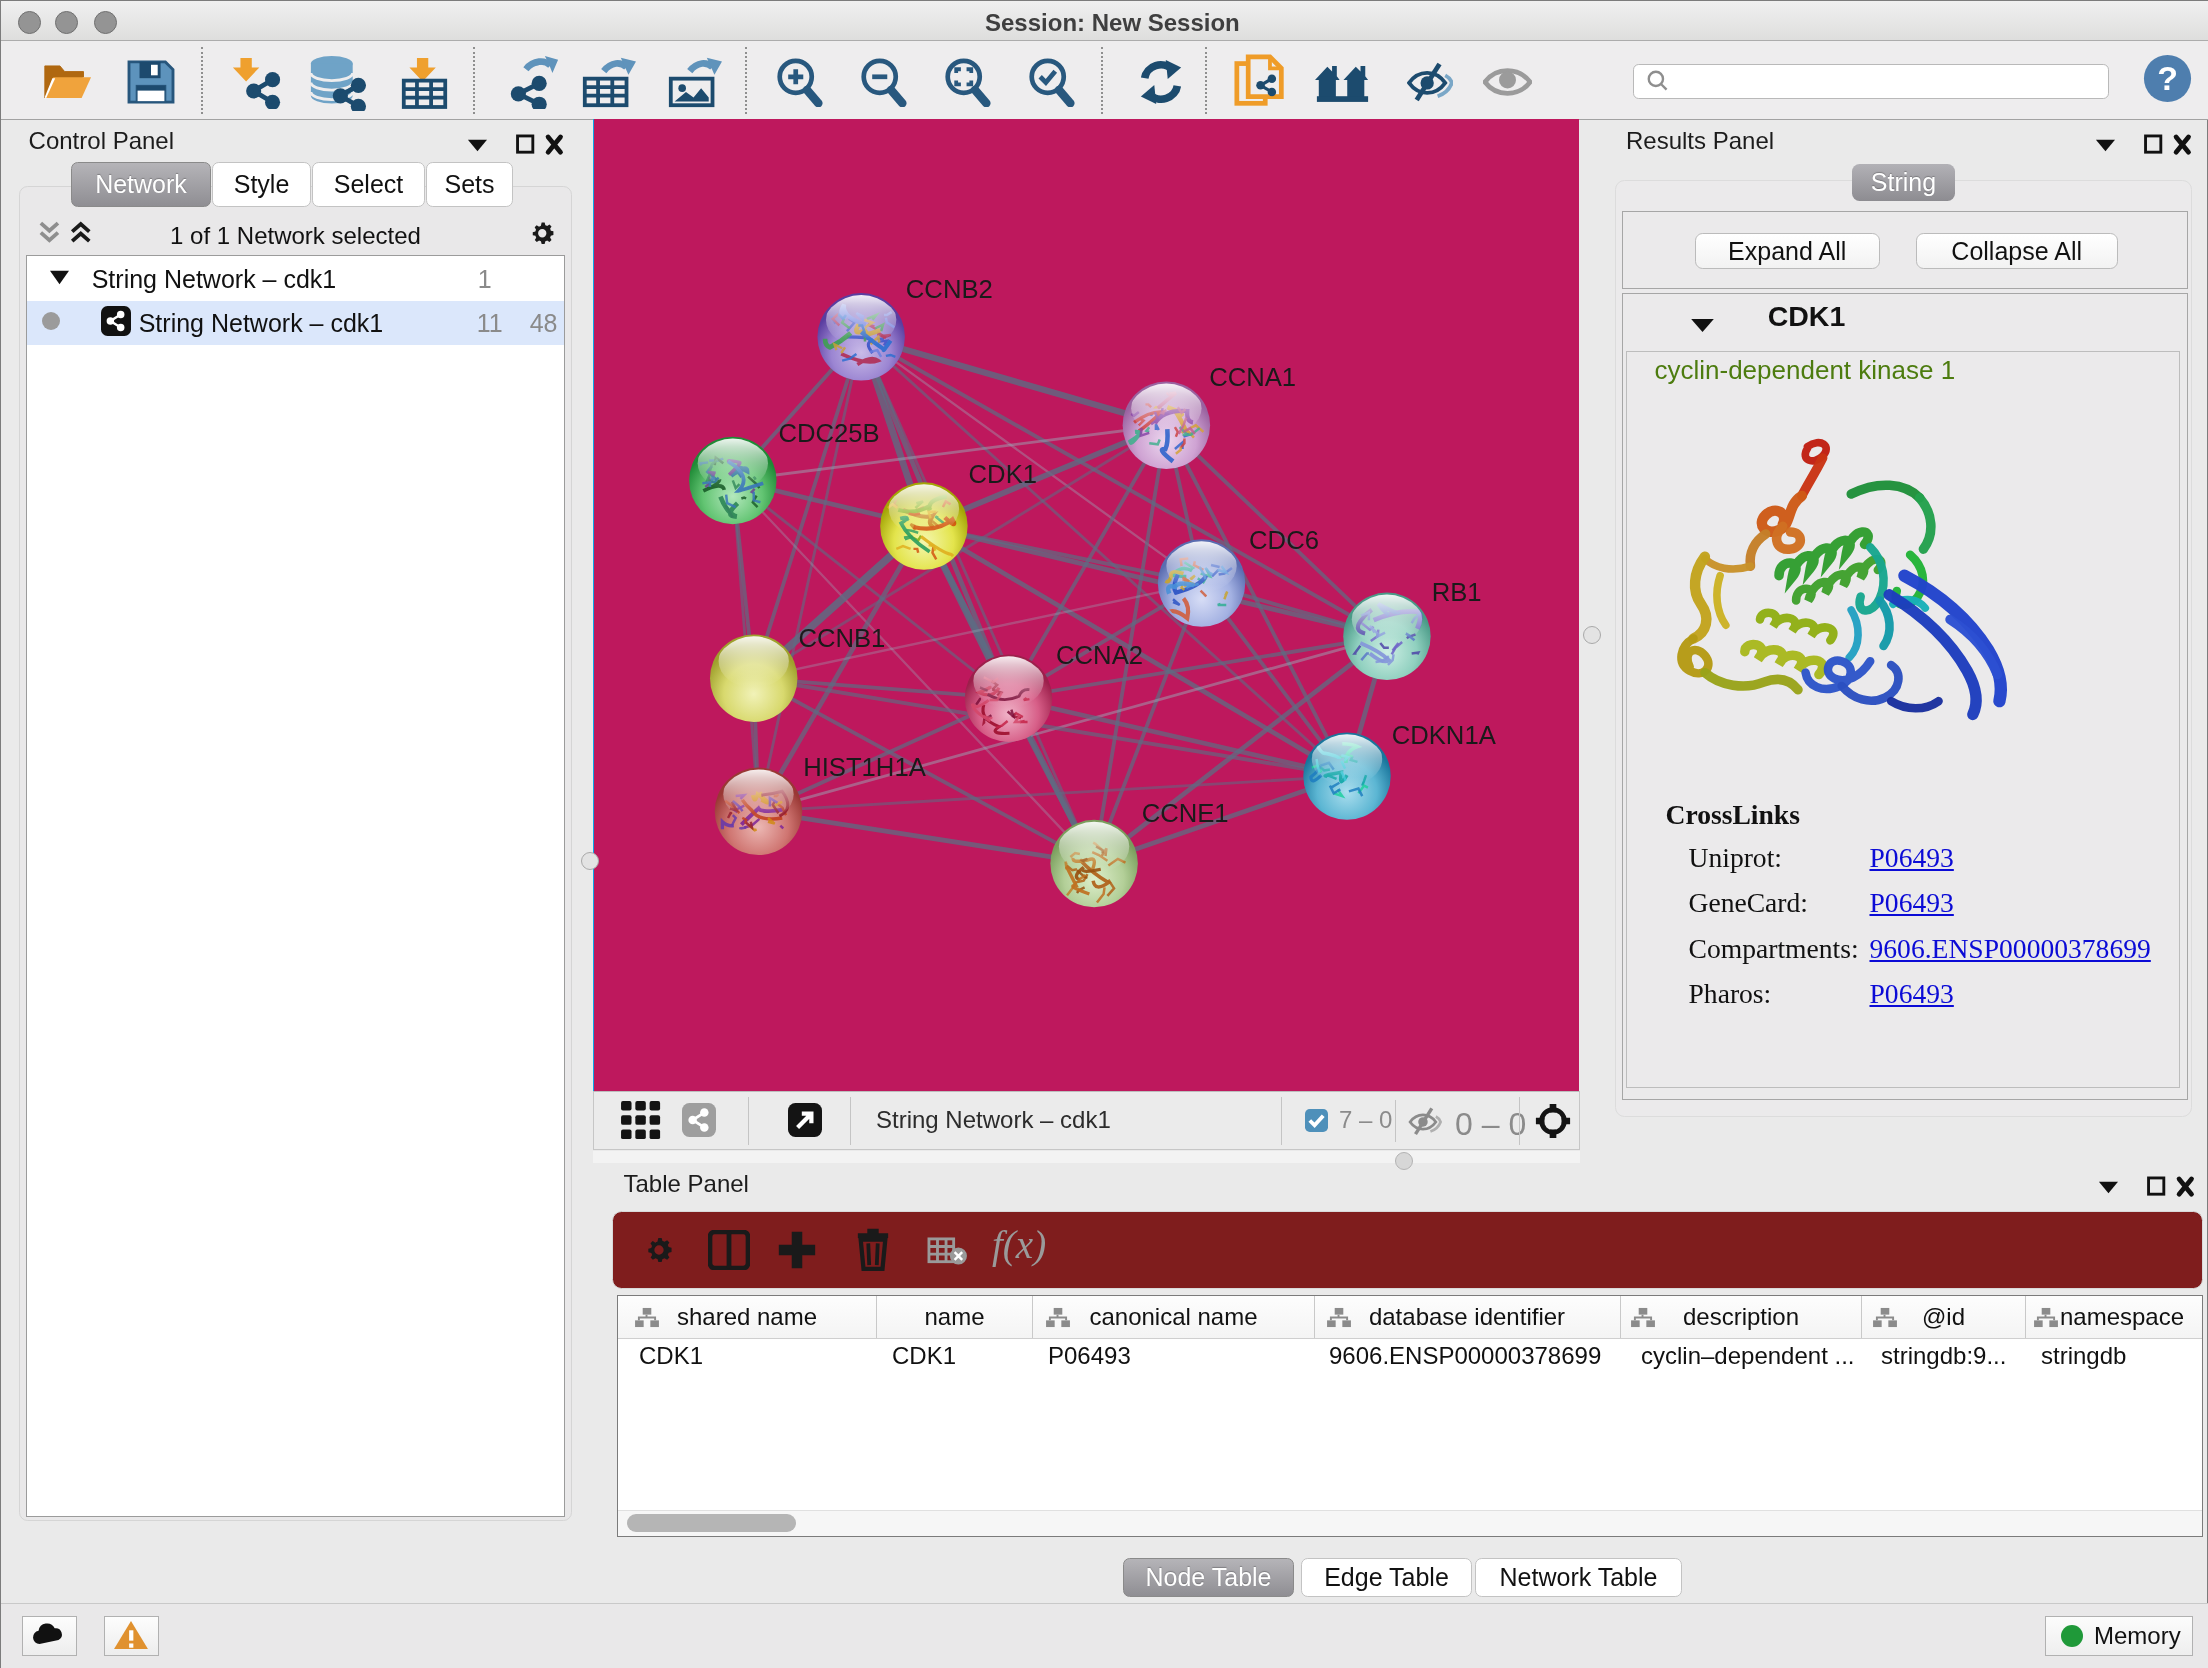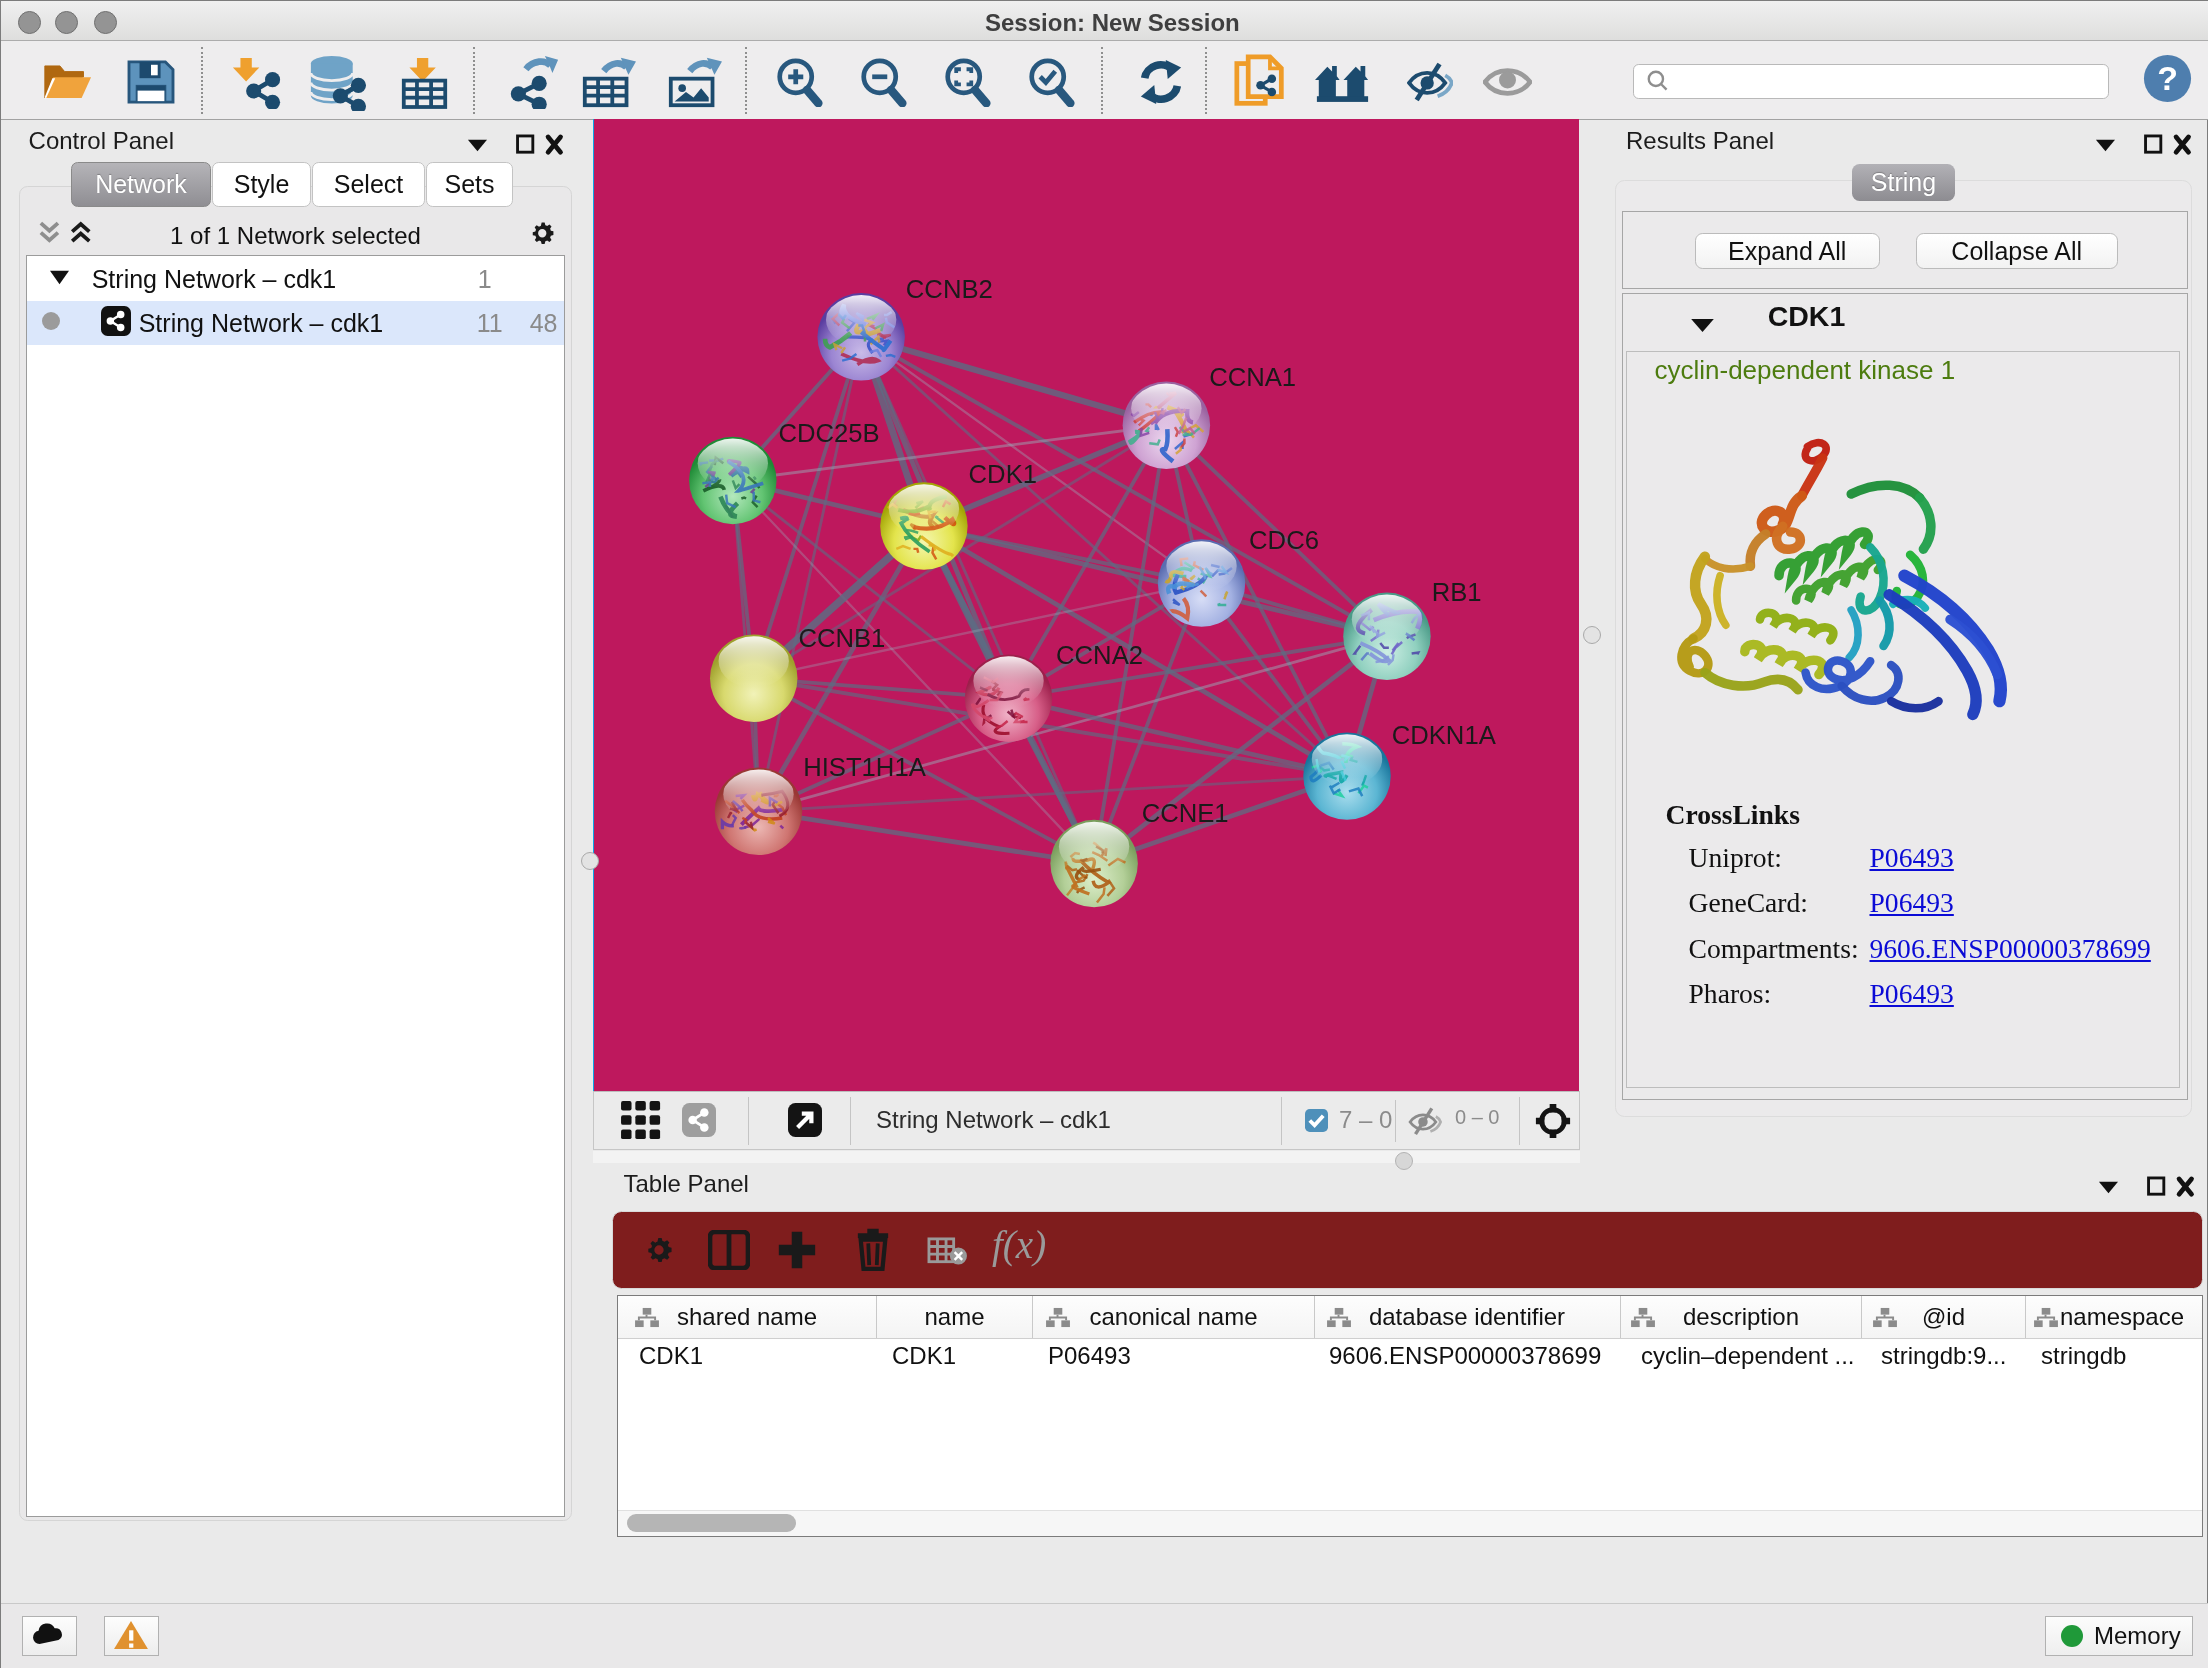--- a/index.html
+++ b/index.html
@@ -779,21 +779,21 @@
     </svg>
     <div style="position:absolute;left:745px;top:14.3px;font-size:24px;color:#8b8b8b;">7 – 0</div>
     <div style="position:absolute;left:801px;top:7.6px;height:42px;border-left:1.9px solid #c4c4c4;"></div>
 
     <svg style="position:absolute;left:814px;top:15px" width="34" height="28.5" viewBox="0 0 48 42">
       <path d="M2 22 C12 8 30 8 40 22 C30 36 12 36 2 22 Z" fill="none" stroke="#8b8b8b" stroke-width="4"></path>
       <circle cx="21" cy="22" r="7" fill="#8b8b8b"></circle>
       <path d="M34 2 L10 40" stroke="#8b8b8b" stroke-width="5"></path>
       <path d="M40 14 C44 16 46 19 47 22 C44 30 38 34 32 36" fill="none" stroke="#b0b0b0" stroke-width="4"></path>
     </svg>
-    <div style="position:absolute;left:861px;top:14.3px;font-size:20px;color:#8b8b8b;">0 – 0</div>
+    <div style="position:absolute;left:861px;top:14.3px;font-size:32px;color:#8b8b8b;">0 – 0</div>
     <div style="position:absolute;left:925px;top:4.8px;height:48px;border-left:1.9px solid #c4c4c4;"></div>
 
     <svg style="position:absolute;left:940px;top:9.5px" width="38" height="38" viewBox="0 0 40 40">
       <circle cx="20" cy="20" r="12" fill="none" stroke="#141414" stroke-width="5"></circle>
       <path d="M20 2 L20 11 M20 29 L20 38 M2 20 L11 20 M29 20 L38 20" stroke="#141414" stroke-width="7"></path>
     </svg>
   </div>
   <div class="abs" style="left:592px;top:1150px;width:987px;height:12.4px;background:#f3f3f3;"></div>
 
   <div class="abs" style="left:580px;top:851px;width:16px;height:16px;border-radius:50%;background:#e3e3e3;border:1px solid #a9a9a9;"></div>
@@ -980,20 +980,25 @@
       <div class="td" style="left:711px;">9606.ENSP00000378699</div>
       <div class="td" style="left:1023px;">cyclin–dependent ...</div>
       <div class="td" style="left:1263px;">stringdb:9...</div>
       <div class="td" style="left:1423px;">stringdb</div>
 
       <div style="position:absolute;left:0;bottom:0;width:100%;height:25px;background:#f6f6f6;border-top:1px solid #e0e0e0;"></div>
       <div style="position:absolute;left:8.6px;bottom:3.8px;width:169px;height:18px;background:#b5b5b5;border-radius:9.5px;"></div>
     </div>
   </div>
 
+  <div class="abs" style="left:0;top:1557px;width:2208px;height:39px;">
+    <div class="btab tabsel" style="left:1122px;width:171px;">Node Table</div>
+    <div class="btab" style="left:1300px;width:171px;">Edge Table</div>
+    <div class="btab" style="left:1474px;width:207px;">Network Table</div>
+  </div>
 
   <div class="abs" id="statusbar">
     <div class="sbtn" style="left:21px;width:55px;">
       <svg width="38" height="27" viewBox="0 0 40 28" style="position:absolute;left:6.7px;top:3.8px;">
         <path fill="#111" d="M10 24 a7 7 0 0 1 -1 -13.9 A9 9 0 0 1 26 7.5 a6.5 6.5 0 0 1 4 12.2 z"></path>
       </svg>
     </div>
     <div class="sbtn" style="left:103px;width:55px;">
       <svg width="38" height="32" viewBox="0 0 40 34" style="position:absolute;left:6.7px;top:1.9px;">
         <path fill="#e0912f" d="M20 2 L38 32 L2 32 Z"></path>

